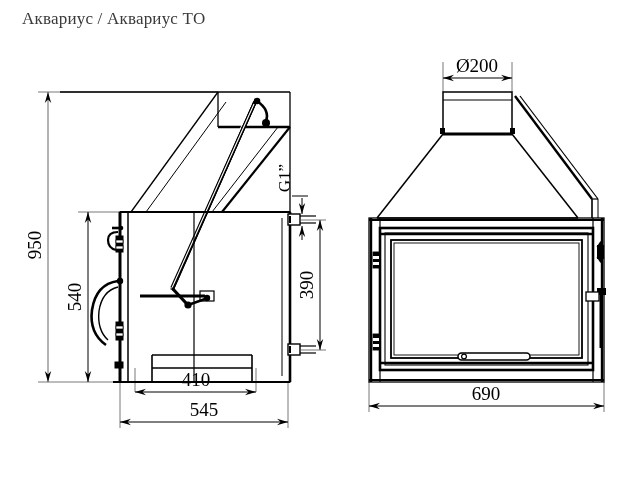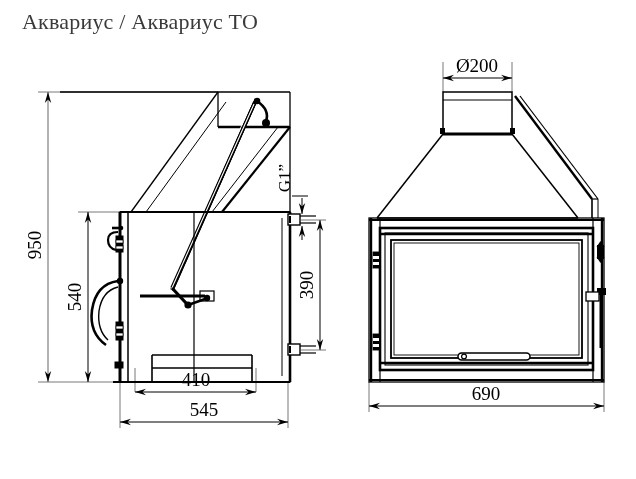--- a/index.html
+++ b/index.html
@@ -12,21 +12,21 @@
     height: 479px;
     position: relative;
     overflow: hidden;
     font-family: "Liberation Serif", serif;
   }
   #page-title {
     position: absolute;
     left: 22px;
     top: 9px;
     font-family: "Liberation Serif", serif;
-    font-size: 22px;
+    font-size: 17px;
     color: #3a3a3a;
     letter-spacing: 0.2px;
     white-space: nowrap;
   }
   #drawing-canvas {
     position: absolute;
     left: 0;
     top: 0;
     width: 636px;
     height: 479px;

